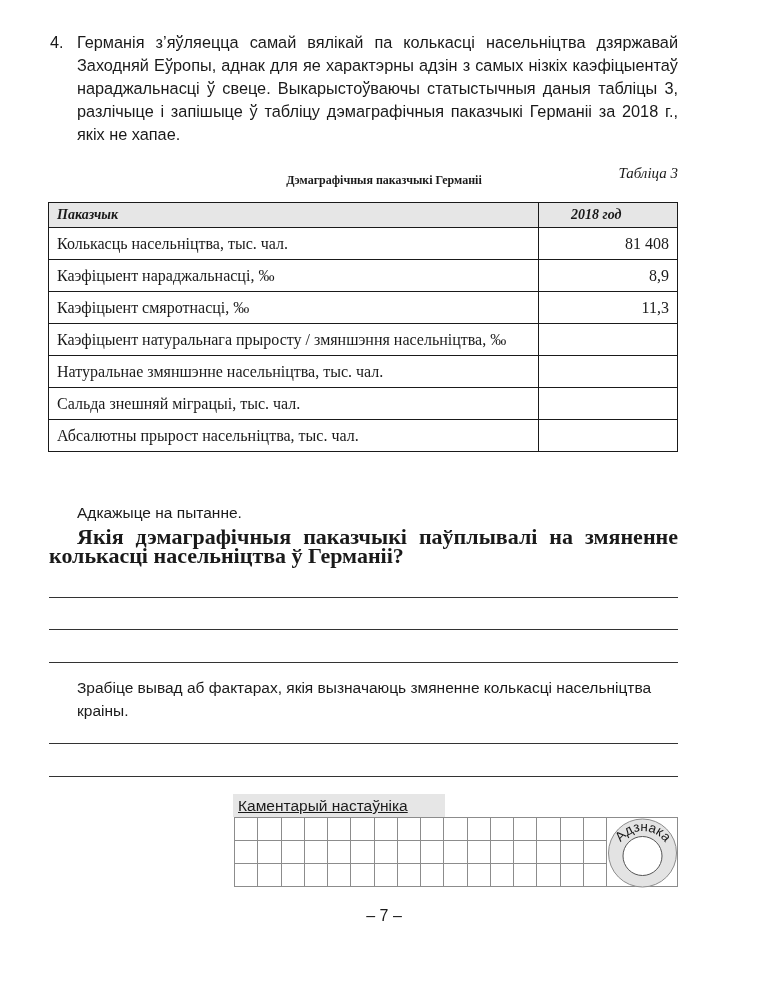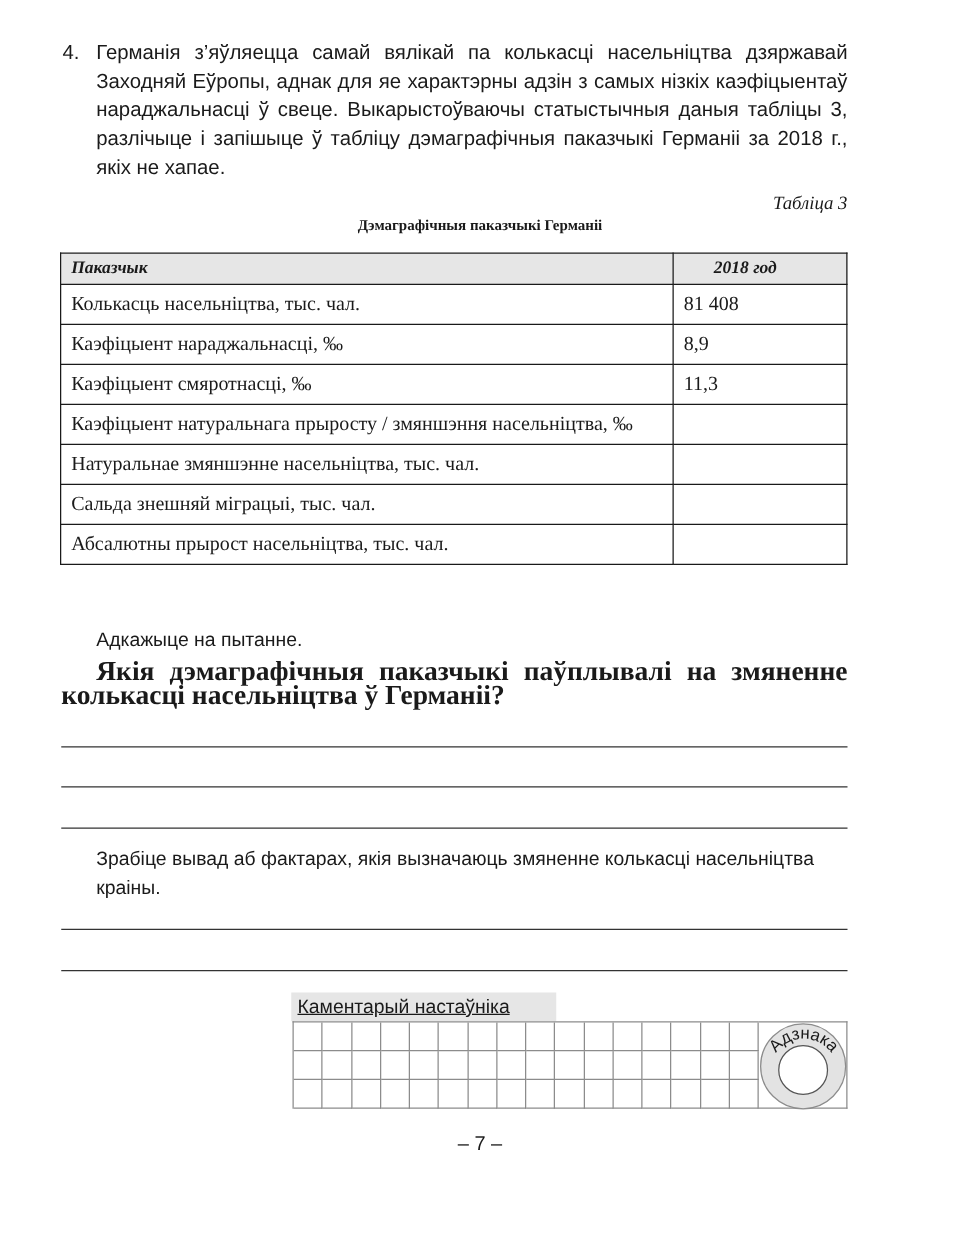--- a/index.html
+++ b/index.html
@@ -4,28 +4,28 @@
   <style>
     html, body { margin: 0; padding: 0; background: #ffffff; }
     body { width: 768px; height: 1000px; position: relative; overflow: hidden; color: #1a1a1a; }
     .sans { font-family: "Liberation Sans", "DejaVu Sans", sans-serif; }
     .serif { font-family: "Liberation Serif", "DejaVu Serif", serif; }
 
     .task { position: absolute; left: 50px; top: 31px; width: 628px; font-size: 16.3px; line-height: 23px; }
     .task-num { position: absolute; left: 0; top: 0; }
     .task-text { margin-left: 27px; text-align: justify; text-align-last: left; }
 
-    .table-caption { position: absolute; right: 90px; top: 155px; font-size: 15px; font-style: italic; }
+    .table-caption { position: absolute; right: 90px; top: 165px; font-size: 15px; font-style: italic; }
     .table-title { position: absolute; left: 0; width: 768px; top: 173px; text-align: center; font-size: 12px; font-weight: bold; }
 
     table.demo { position: absolute; left: 48px; top: 202px; width: 630px; border-collapse: collapse; font-size: 16px; }
     table.demo th, table.demo td { border: 1.5px solid #1a1a1a; height: 31px; padding: 0 8px; vertical-align: middle; }
     table.demo th { background: #e6e6e6; font-weight: bold; height: 24px; font-size: 14px; text-align: left; font-style: italic; }
     table.demo td.label { text-align: left; white-space: nowrap; }
-    table.demo td.val { text-align: left; width: 98px; }
+    table.demo td.val { text-align: right; width: 98px; }
     table.demo th.valh { width: 98px; padding-left: 32px; }
 
     .q-intro { position: absolute; left: 77px; top: 504px; font-size: 15.5px; }
     .q-text { position: absolute; left: 49px; top: 527px; width: 629px; font-size: 22px; line-height: 19px; text-align: justify; text-align-last: left; text-indent: 28px; font-weight: bold; }
 
     .answer-line { position: absolute; left: 49px; width: 629px; height: 0; border-top: 1.6px solid #333; }
 
     .q2-text { position: absolute; left: 77px; top: 676px; width: 601px; font-size: 15.5px; line-height: 23px; }
 
     .comment-tab { position: absolute; left: 233px; top: 794px; width: 212px; height: 23px; background: #e6e6e6; font-size: 15.5px; line-height: 23px; padding-left: 5px; box-sizing: border-box; text-decoration: underline; }

